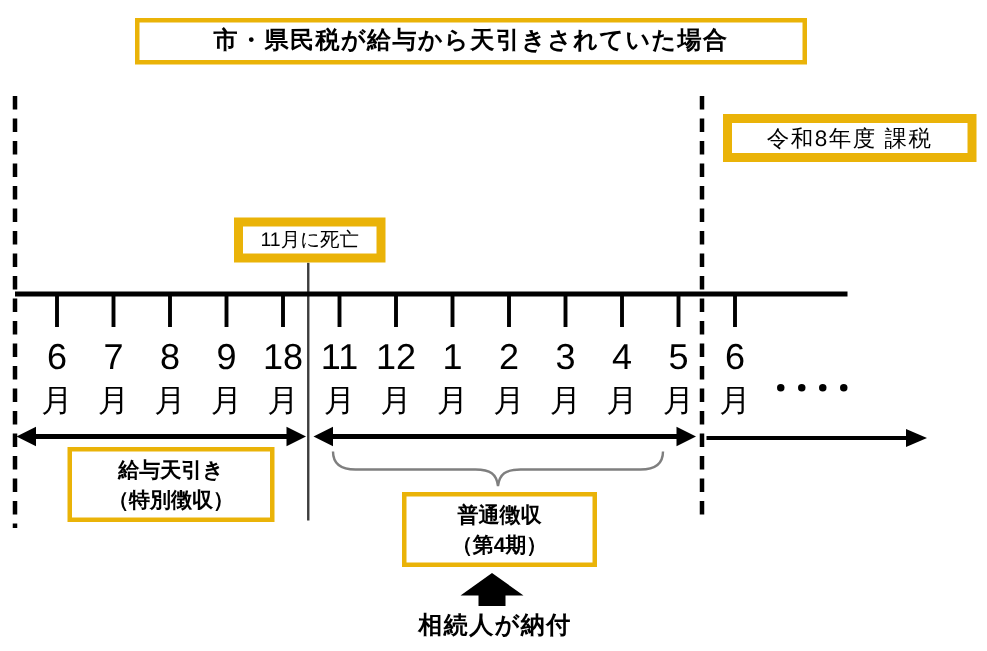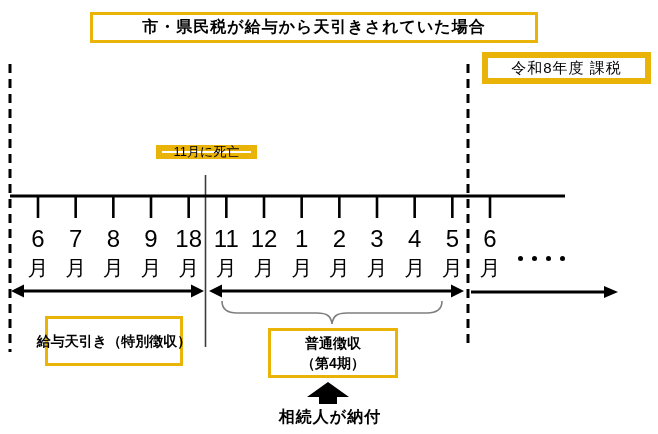--- a/index.html
+++ b/index.html
@@ -15,24 +15,24 @@
   .head { fill:#000; stroke:none; }
 
   .box {
     position:absolute; background:#fff; border:6px solid #eab308;
     display:flex; align-items:center; justify-content:center;
     text-align:center; box-sizing:border-box; white-space:nowrap;
   }
   .title-box { left:90px; top:12px; width:448px; height:31px; border-width:3px;
                font-weight:bold; font-size:16px; letter-spacing:1px; }
   .fy7-box   { left:112px; top:67px; width:265px; height:32px; font-size:15px; letter-spacing:1px; }
-  .fy8-box   { left:482px; top:52px; width:169px; height:32px; font-size:15px; letter-spacing:1px; }
-  .death-box { left:156px; top:145px; width:101px; height:14px; font-size:13px; }
-  .salary-box{ left:45px;  top:316px; width:138px; height:50px; border-width:3px;
-               font-weight:bold; font-size:14px; line-height:1.45; }
+  .fy8-box   { left:482px; top:76px; width:169px; height:32px; font-size:15px; letter-spacing:1px; }
+  .death-box { left:156px; top:145px; width:101px; height:30px; font-size:13px; }
+  .salary-box{ left:45px;  top:298px; width:138px; height:50px; border-width:3px;
+               font-weight:bold; font-size:14px; flex-direction:column; line-height:1.45; }
   .futsu-box { left:268px; top:328px; width:130px; height:50px; border-width:3px;
                font-weight:bold; font-size:14px; flex-direction:column; line-height:1.45; }
   .kazei-box { left:485px; top:307px; width:131px; height:31px; border-width:3px;
                font-weight:bold; font-size:14px; }
   .heir-label{ position:absolute; left:255px; top:407px; width:150px; text-align:center;
                font-weight:bold; font-size:16px; letter-spacing:1px; }
 
   .month { position:absolute; top:224px; width:40px; text-align:center; }
   .mnum  { font-size:24px; line-height:30px; }
   .mtsuki{ font-size:21px; line-height:27px; }

